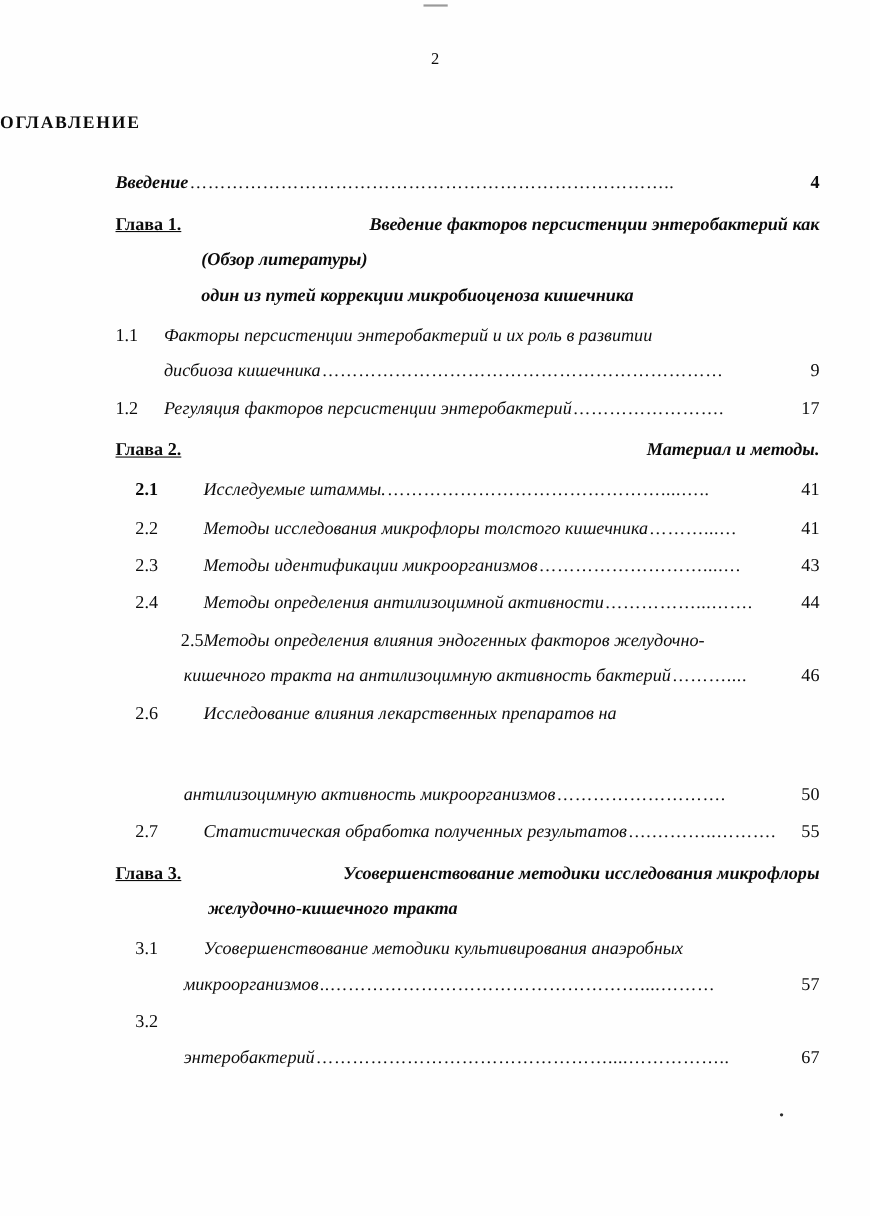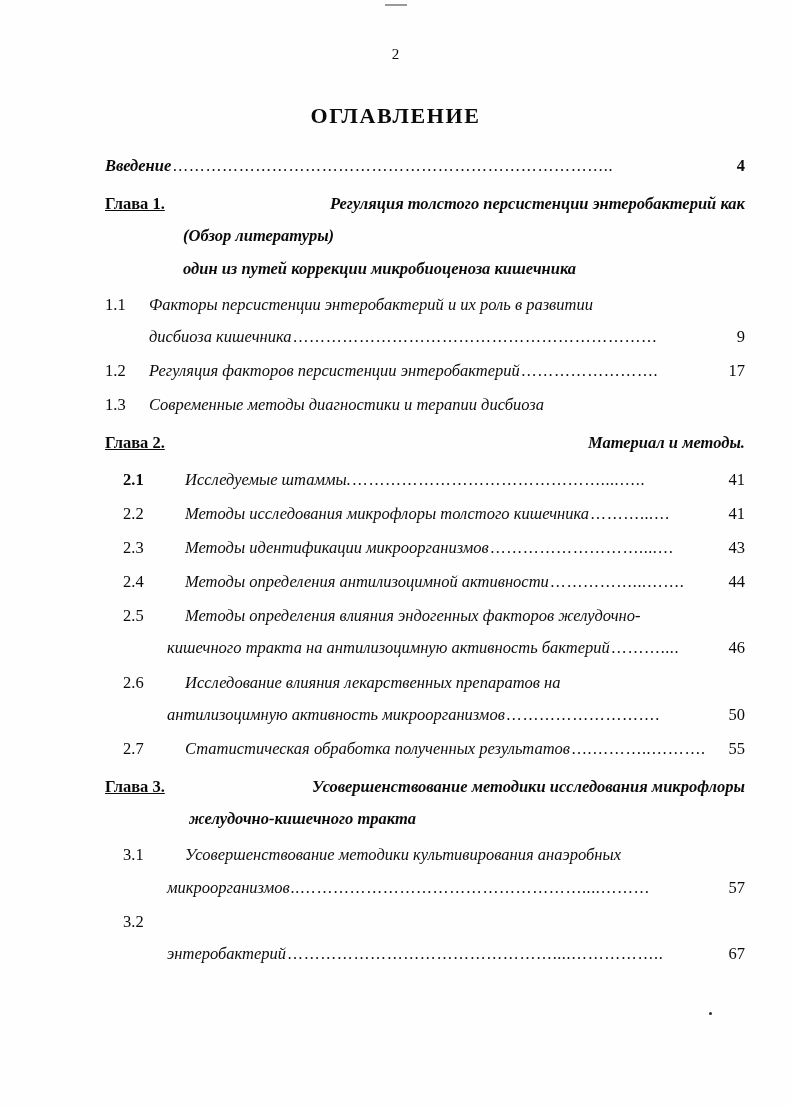--- a/index.html
+++ b/index.html
@@ -34,22 +34,22 @@
     left: 0;
     right: 0;
     text-align: center;
     font-size: 15px;
   }
   .doc-title {
     position: absolute;
     top: 103px;
     left: 0;
     right: 0;
-    text-align: center;
-    font-size: 22px;
+    text-align: left;
+    font-size: 16px;
     font-weight: bold;
     letter-spacing: 1.6px;
   }
   .toc {
     position: absolute;
     top: 150px;
     left: 105px;
     width: 640px;
   }
   .entry {
@@ -148,21 +148,21 @@
         <span class="txt bold">Введение</span>
         <span class="dots">……………………………………………………………………..</span>
         <span class="pg bold">4</span>
       </div>
     </div>
 
     <div class="entry entry-chapter">
       <div class="line chapter-line">
         <span class="chapter-label">Глава 1.</span>
         <span class="txt">&nbsp;&nbsp;</span>
-        <span class="txt">Регуляция толстого персистенции энтеробактерий как</span>
+        <span class="txt">Введение факторов персистенции энтеробактерий как</span>
       </div>
       <div class="cont-line chapter-line indent-cont-2">
         <span class="txt">(Обзор литературы)</span>
       </div>
       <div class="cont-line chapter-line indent-cont-2">
         <span class="txt">один из путей коррекции микробиоценоза кишечника</span>
       </div>
     </div>
 
     <div class="entry sub-first">
@@ -180,24 +180,20 @@
     <div class="entry">
       <div class="line">
         <span class="num">1.2</span>
         <span class="txt">Регуляция факторов персистенции энтеробактерий</span>
         <span class="dots">…………………….</span>
         <span class="pg">17</span>
       </div>
     </div>
 
     <div class="entry">
-      <div class="line">
-        <span class="num">1.3</span>
-        <span class="txt">Современные методы диагностики и терапии дисбиоза</span>
-      </div>
     </div>
 
     <div class="entry entry-chapter">
       <div class="line chapter-line">
         <span class="chapter-label">Глава 2.</span>
         <span class="txt">&nbsp;&nbsp;</span>
         <span class="txt">Материал и методы.</span>
       </div>
     </div>
 
@@ -232,36 +228,36 @@
       <div class="line">
         <span class="num" style="padding-left:18px;width:62px;">2.4</span>
         <span class="txt">Методы определения антилизоцимной активности</span>
         <span class="dots">……………...…….</span>
         <span class="pg">44</span>
       </div>
     </div>
 
     <div class="entry">
       <div class="line">
-        <span class="num" style="padding-left:18px;width:62px;">2.5</span>
+        <span class="num" style="padding-left:18px;width:62px;text-align:right;">2.5</span>
         <span class="txt">Методы определения влияния эндогенных факторов желудочно-</span>
       </div>
       <div class="cont-line" style="padding-left:62px;">
         <span class="txt">кишечного тракта на антилизоцимную активность бактерий</span>
         <span class="dots">………....</span>
         <span class="pg">46</span>
       </div>
     </div>
 
     <div class="entry">
       <div class="line">
         <span class="num" style="padding-left:18px;width:62px;">2.6</span>
         <span class="txt">Исследование влияния лекарственных препаратов на</span>
       </div>
-      <div class="cont-line" style="padding-left:62px;">
+      <div class="cont-line" style="padding-left:62px;margin-top:41px;">
         <span class="txt">антилизоцимную активность микроорганизмов</span>
         <span class="dots">……………………….</span>
         <span class="pg">50</span>
       </div>
     </div>
 
     <div class="entry">
       <div class="line">
         <span class="num" style="padding-left:18px;width:62px;">2.7</span>
         <span class="txt">Статистическая обработка полученных результатов</span>

